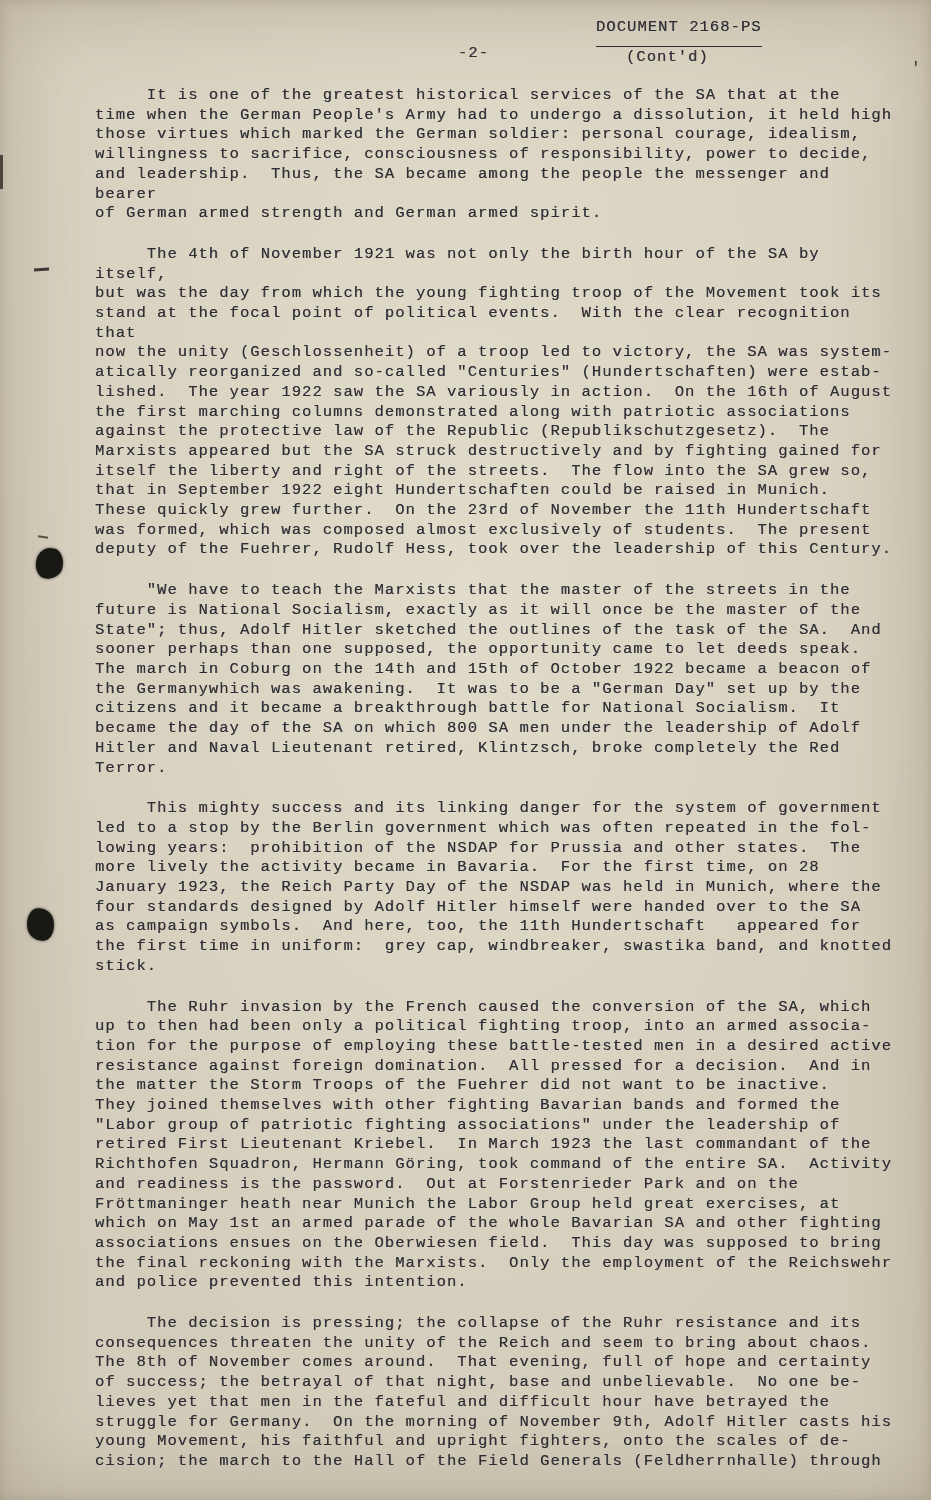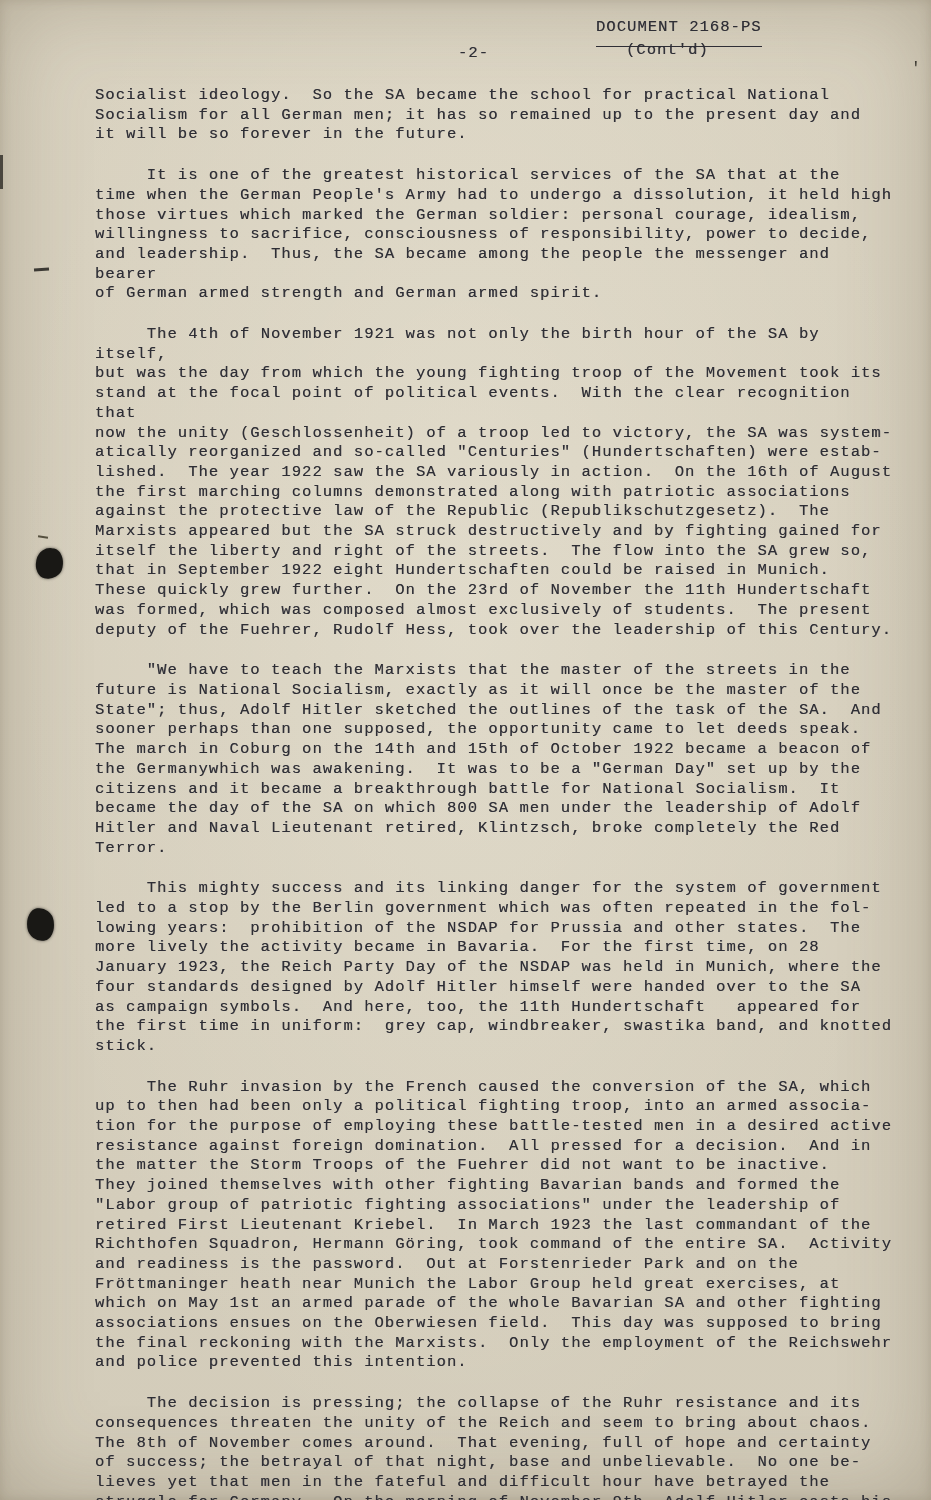--- a/index.html
+++ b/index.html
@@ -30,21 +30,21 @@
   .header-docnum {
     position: absolute;
     left: 596px;
     top: 18px;
     border-bottom: 1.5px solid #2e2e35;
     padding-bottom: 8px;
   }
   .header-contd {
     position: absolute;
     left: 626px;
-    top: 41px;
+    top: 48px;
   }
   .page-number {
     position: absolute;
     left: 458px;
     top: 44px;
   }
   .body-text {
     position: absolute;
     left: 95px;
     top: 86px;
@@ -96,23 +96,20 @@
 
 <div class="page">
 
   <div class="typed header-docnum">DOCUMENT 2168-PS</div>
 
   <div class="typed header-contd">(Cont'd)</div>
 
   <div class="typed page-number">-2-</div>
 
   <div class="body-text">
-    <p class="typed">Socialist ideology.  So the SA became the school for practical National
-Socialism for all German men; it has so remained up to the present day and
-it will be so forever in the future.</p>
     <p class="typed">     It is one of the greatest historical services of the SA that at the
 time when the German People's Army had to undergo a dissolution, it held high
 those virtues which marked the German soldier: personal courage, idealism,
 willingness to sacrifice, consciousness of responsibility, power to decide,
 and leadership.  Thus, the SA became among the people the messenger and bearer
 of German armed strength and German armed spirit.</p>
     <p class="typed">     The 4th of November 1921 was not only the birth hour of the SA by itself,
 but was the day from which the young fighting troop of the Movement took its
 stand at the focal point of political events.  With the clear recognition that
 now the unity (Geschlossenheit) of a troop led to victory, the SA was system-

